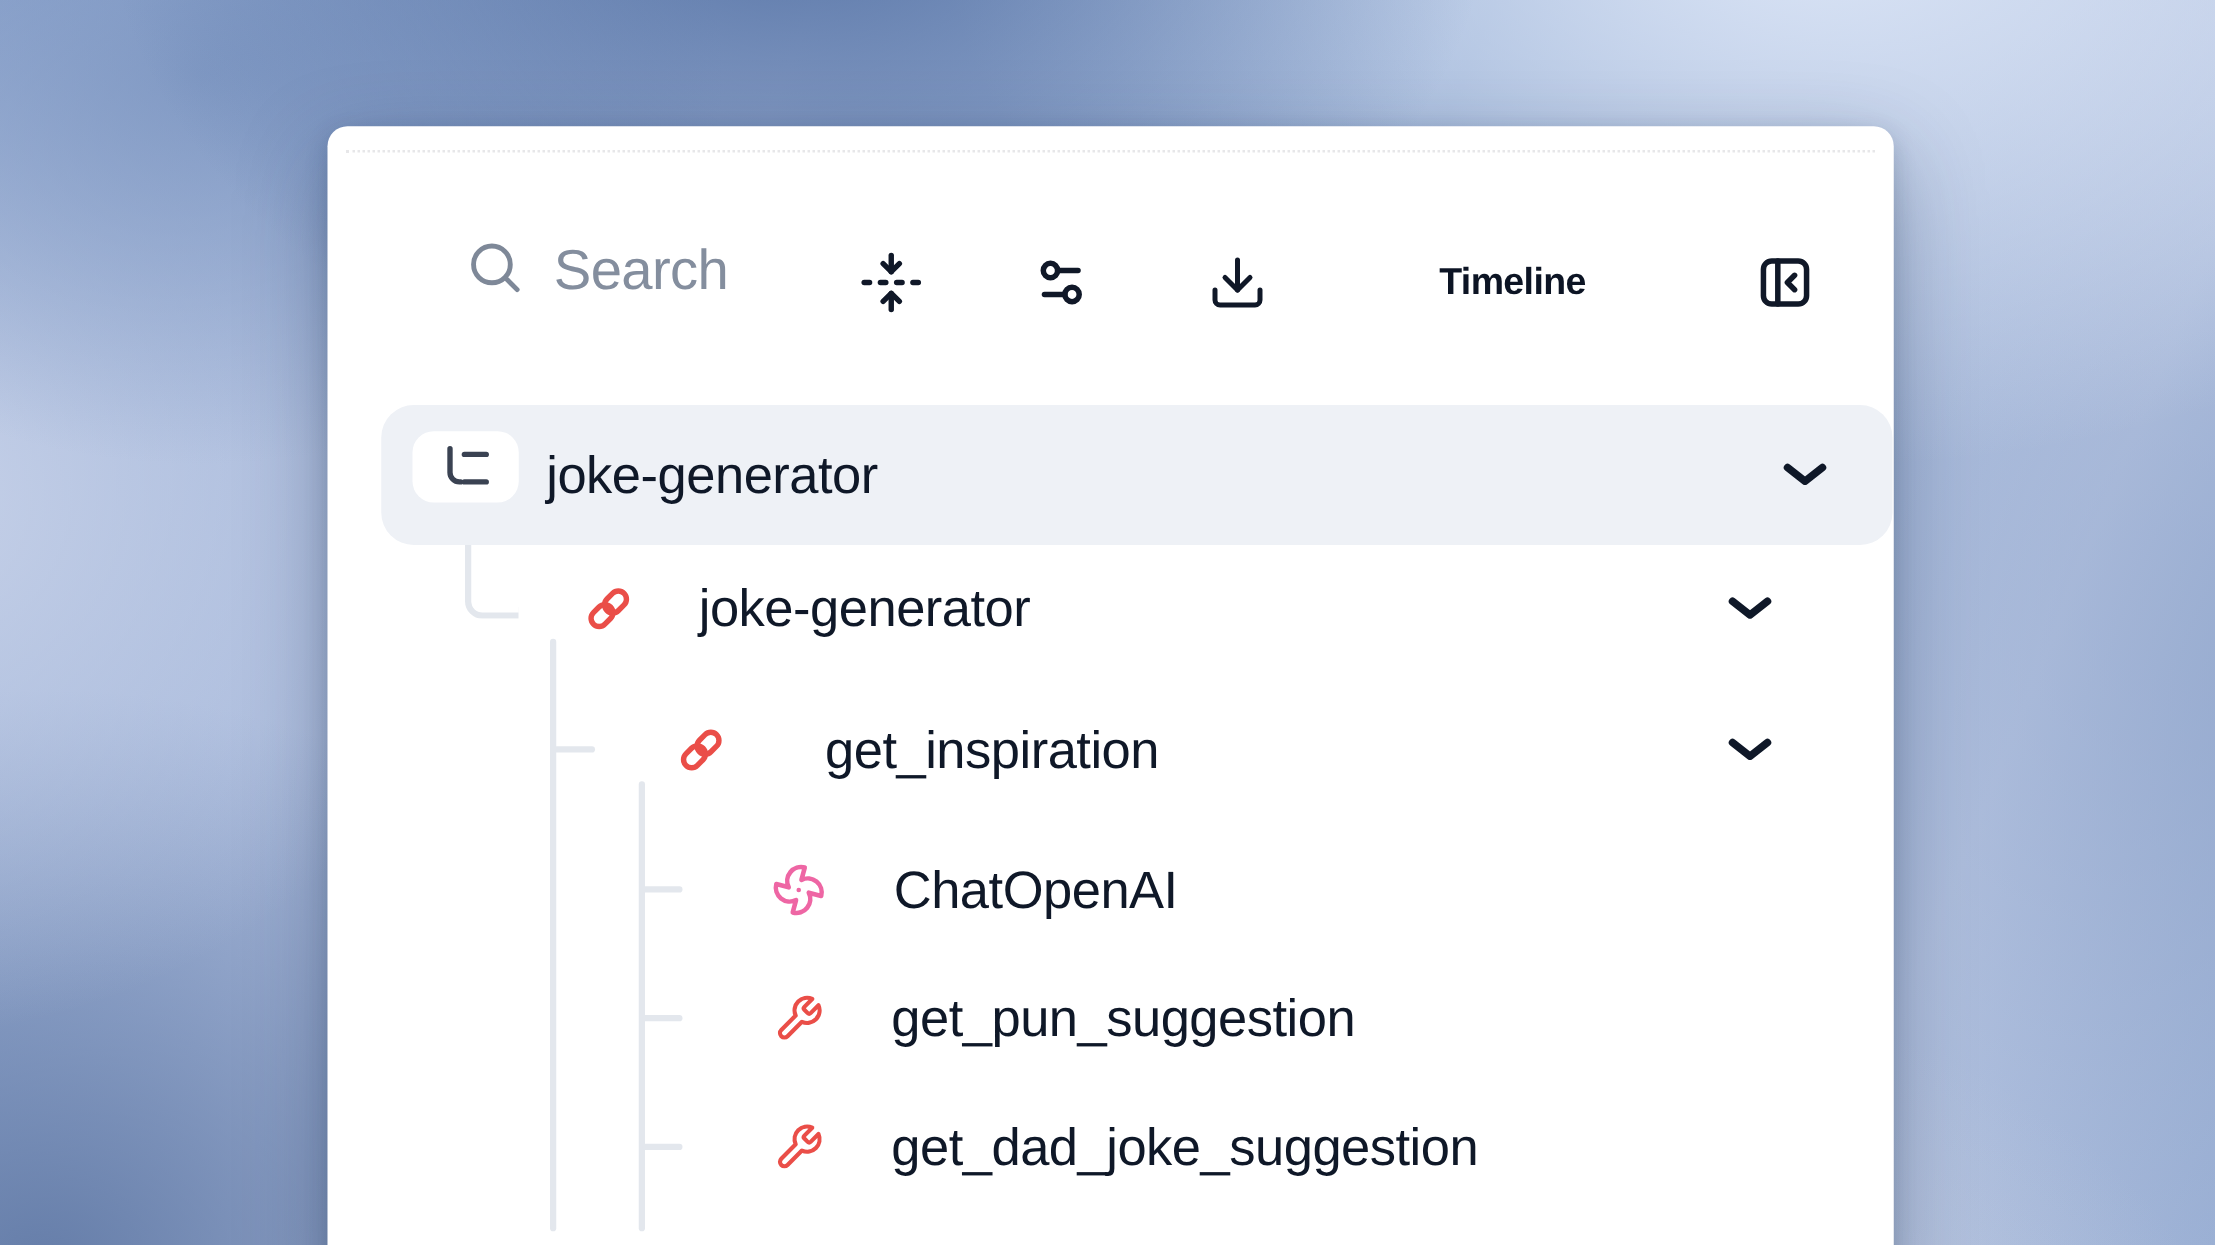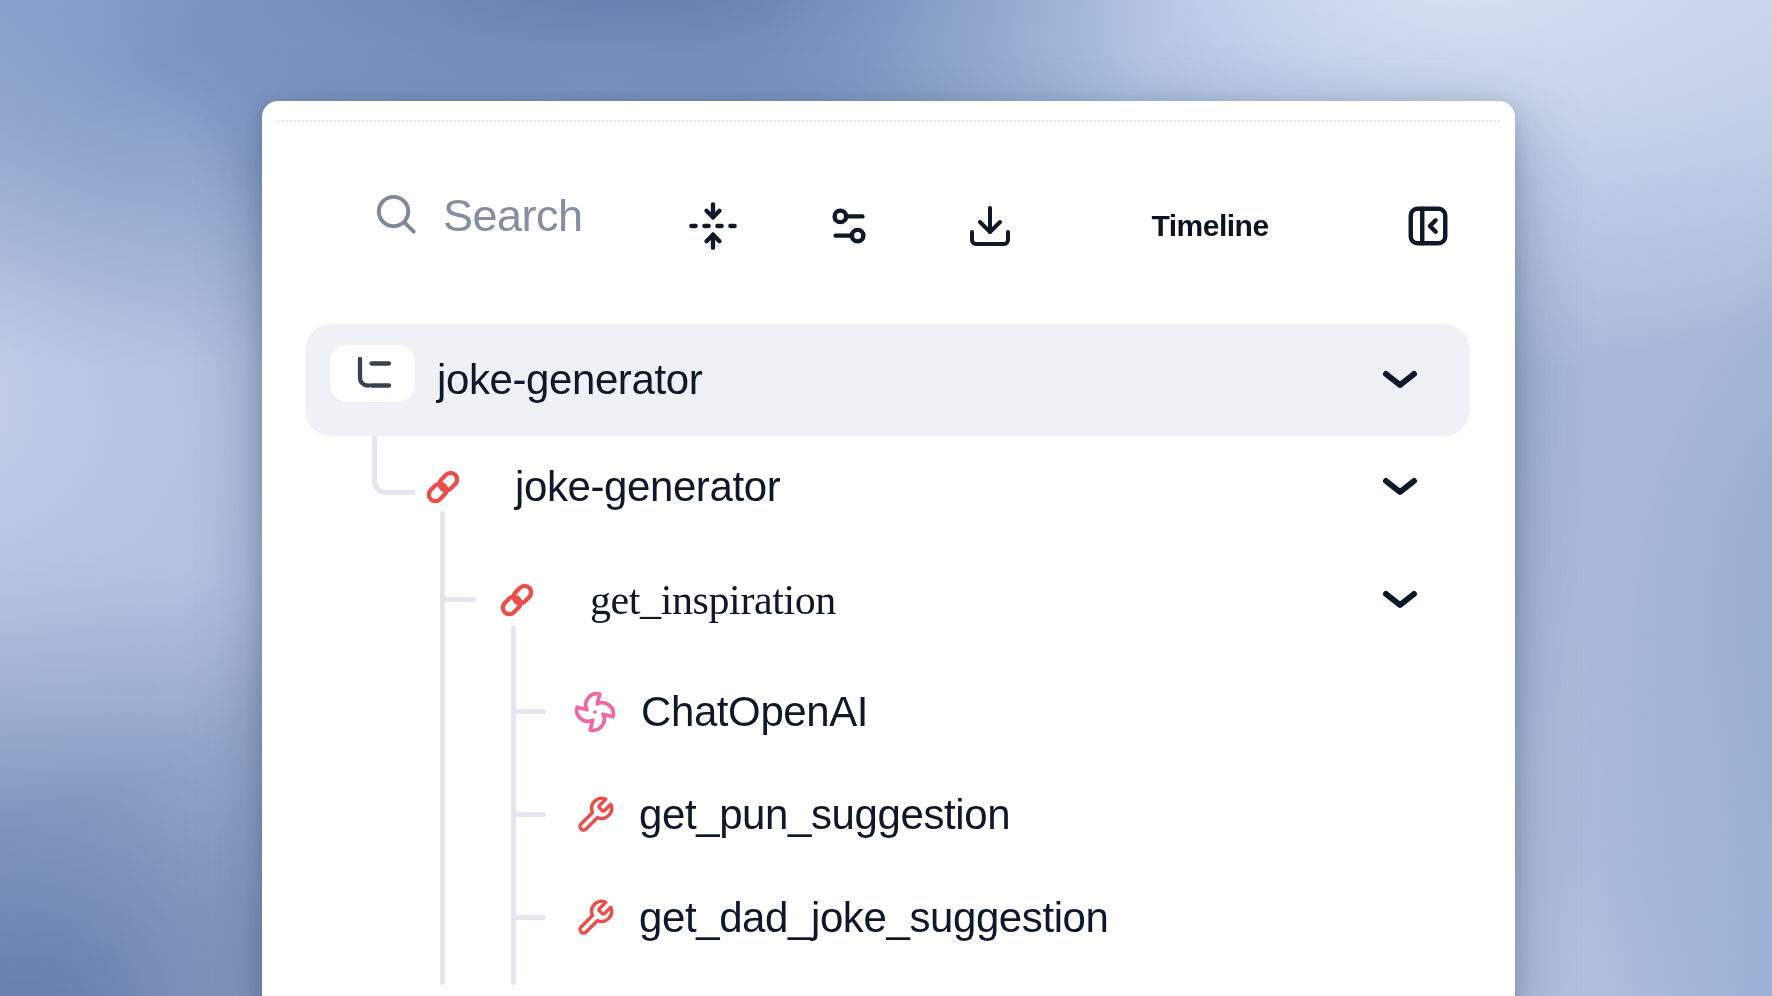--- a/index.html
+++ b/index.html
@@ -37,42 +37,42 @@
   .fold-btn{left:425px;top:99px;width:52px;height:52px;}
   .sliders-btn{left:564px;top:102px;width:46px;height:46px;}
   .download-btn{left:704px;top:101px;width:48px;height:48px;}
   .timeline-label{
     position:absolute;left:853px;top:89px;width:190px;height:72px;
     display:flex;align-items:center;justify-content:center;
     font-size:30px;font-weight:700;color:#0c1424;letter-spacing:-0.5px;cursor:pointer;
   }
   .panel-btn{left:1143px;top:102px;width:46px;height:46px;}
   
-  .row{position:absolute;display:flex;align-items:center;cursor:pointer;}
+  .row{position:absolute;display:flex;align-items:center;cursor:pointer;padding-left:44px;}
   .row-label{font-size:42px;color:#0f1828;letter-spacing:-0.4px;white-space:nowrap;}
   .pill{
     left:43px;top:223px;width:1165px;height:112px;
     background:#eef1f6;border-radius:26px;
   }
   .badge{
     position:absolute;left:25px;top:21px;width:85px;height:57px;
     background:#ffffff;border-radius:17px;
     display:flex;align-items:center;justify-content:center;
   }
   .pill .row-label{position:absolute;left:132px;top:50%;transform:translateY(-50%);}
   .chev{position:absolute;width:36px;height:20px;}
   .pill .chev{right:52px;top:46px;}
   .row2{left:161px;top:350px;height:72px;}
   .row3{left:235px;top:463px;height:72px;}
   .row4{left:311px;top:575px;height:72px;}
   .row5{left:313px;top:678px;height:72px;}
   .row6{left:313px;top:781px;height:72px;}
   .row .gap2{margin-left:52px;}
-  .row .gap3{margin-left:53px;font-family:Liberation Serif, serif;}
-  .row .gap-leaf{margin-left:24px;text-align:right;}
+  .row .gap3{margin-left:79px;}
+  .row .gap-leaf{margin-left:54px;text-align:right;}
   .chev-abs{position:absolute;left:1120px;}
   .chev-r2{top:376px;}
   .chev-r3{top:489px;}
   
   .ln{position:absolute;background:#e3e7ed;border-radius:3px;}
   .elbow{
     position:absolute;left:110px;top:301px;width:38px;height:88px;
     border-left:5px solid #e3e7ed;border-bottom:5px solid #e3e7ed;
     border-bottom-left-radius:14px;
   }

